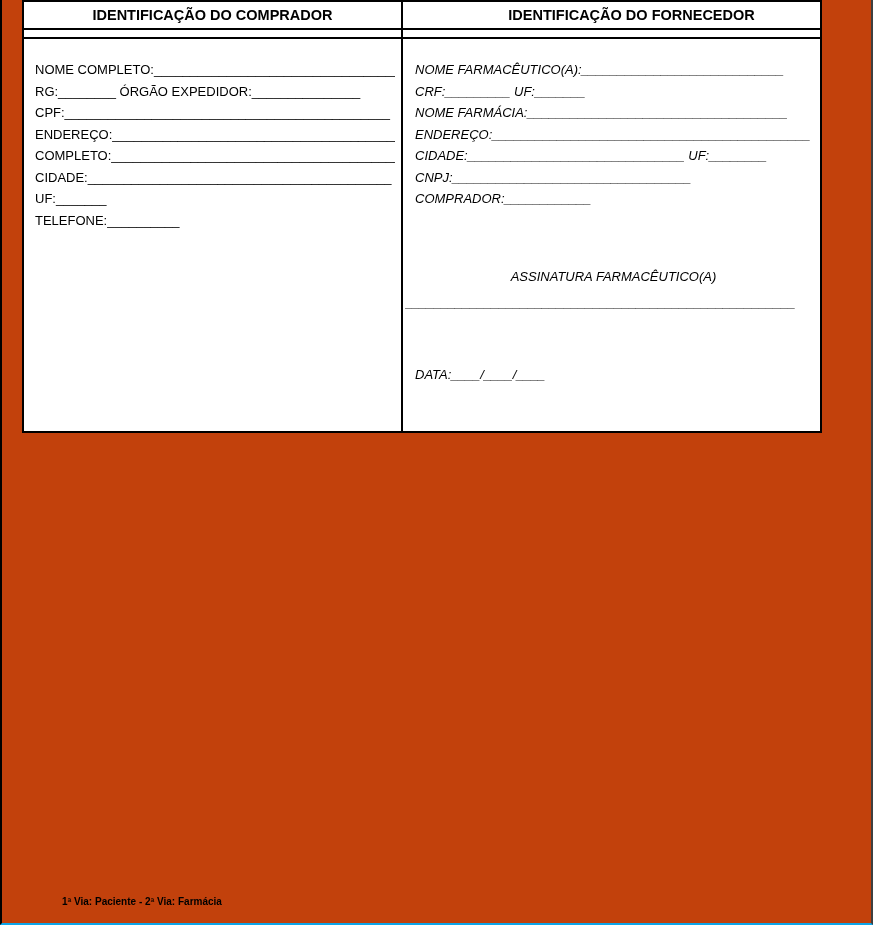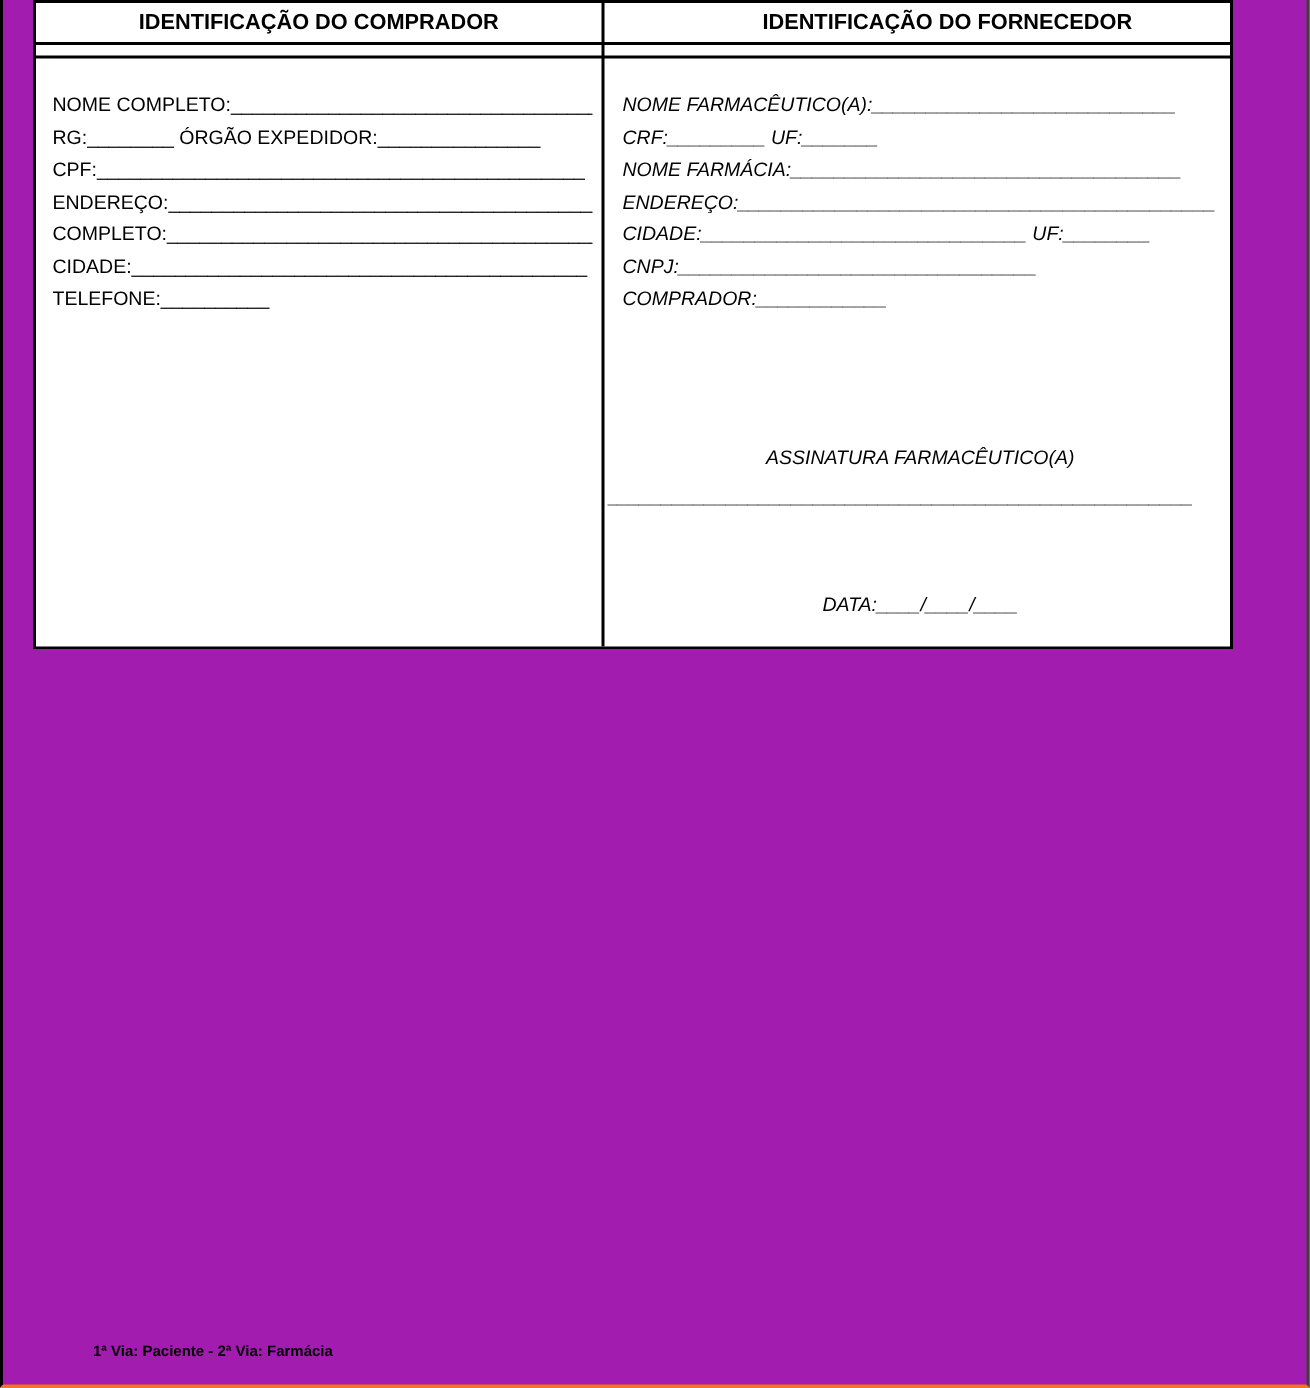--- a/index.html
+++ b/index.html
@@ -14,22 +14,22 @@
     font-family: "Liberation Sans", sans-serif;
     color: #000000;
     overflow: hidden;
   }
   .page {
     position: absolute;
     inset: 0;
     box-sizing: border-box;
     border-left: 2px solid #000000;
     border-right: 2px solid #3f3f3f;
-    border-bottom: 2px solid #f97316;
-    background: #a21caf;
+    border-bottom: 2px solid #0ea5e9;
+    background: #c2410c;
   }
   .form-table {
     position: absolute;
     left: 20px;
     top: 0;
     width: 800px;
     height: 433px;
     box-sizing: border-box;
     border: 2px solid #000000;
     border-top-width: 2px;
@@ -84,36 +84,35 @@
     padding: 20px 8px 0 14px;
     font-style: italic;
   }
   .fline {
     font-size: 13px;
     line-height: 21.5px;
     white-space: nowrap;
     overflow: hidden;
   }
   .sig-label {
-    margin-top: 86px;
+    margin-top: 58px;
     text-align: center;
     font-size: 13px;
     line-height: 18px;
     white-space: nowrap;
   }
   .sig-line {
     margin: 6px -6px 0 -10px;
     font-size: 13px;
     line-height: 21px;
     white-space: nowrap;
     overflow: hidden;
   }
   .date-line {
     margin-top: 53px;
-    text-align: center;
     font-size: 13px;
     line-height: 18px;
     white-space: nowrap;
   }
   .footer-note {
     position: absolute;
     left: 60px;
     top: 896px;
     font-size: 10px;
     font-weight: bold;
@@ -137,20 +136,21 @@
 
     <div class="body-row">
 
       <div class="bcell left">
         <div class="fline">NOME COMPLETO:__________________________________</div>
         <div class="fline">RG:________ ÓRGÃO EXPEDIDOR:_______________</div>
         <div class="fline">CPF:_____________________________________________</div>
         <div class="fline">ENDEREÇO:________________________________________</div>
         <div class="fline">COMPLETO:________________________________________</div>
         <div class="fline">CIDADE:__________________________________________</div>
+        <div class="fline">UF:_______</div>
         <div class="fline">TELEFONE:__________</div>
       </div>
 
       <div class="bcell right">
         <div class="fline">NOME FARMACÊUTICO(A):____________________________</div>
         <div class="fline">CRF:_________ UF:_______</div>
         <div class="fline">NOME FARMÁCIA:____________________________________</div>
         <div class="fline">ENDEREÇO:____________________________________________</div>
         <div class="fline">CIDADE:______________________________ UF:________</div>
         <div class="fline">CNPJ:_________________________________</div>

